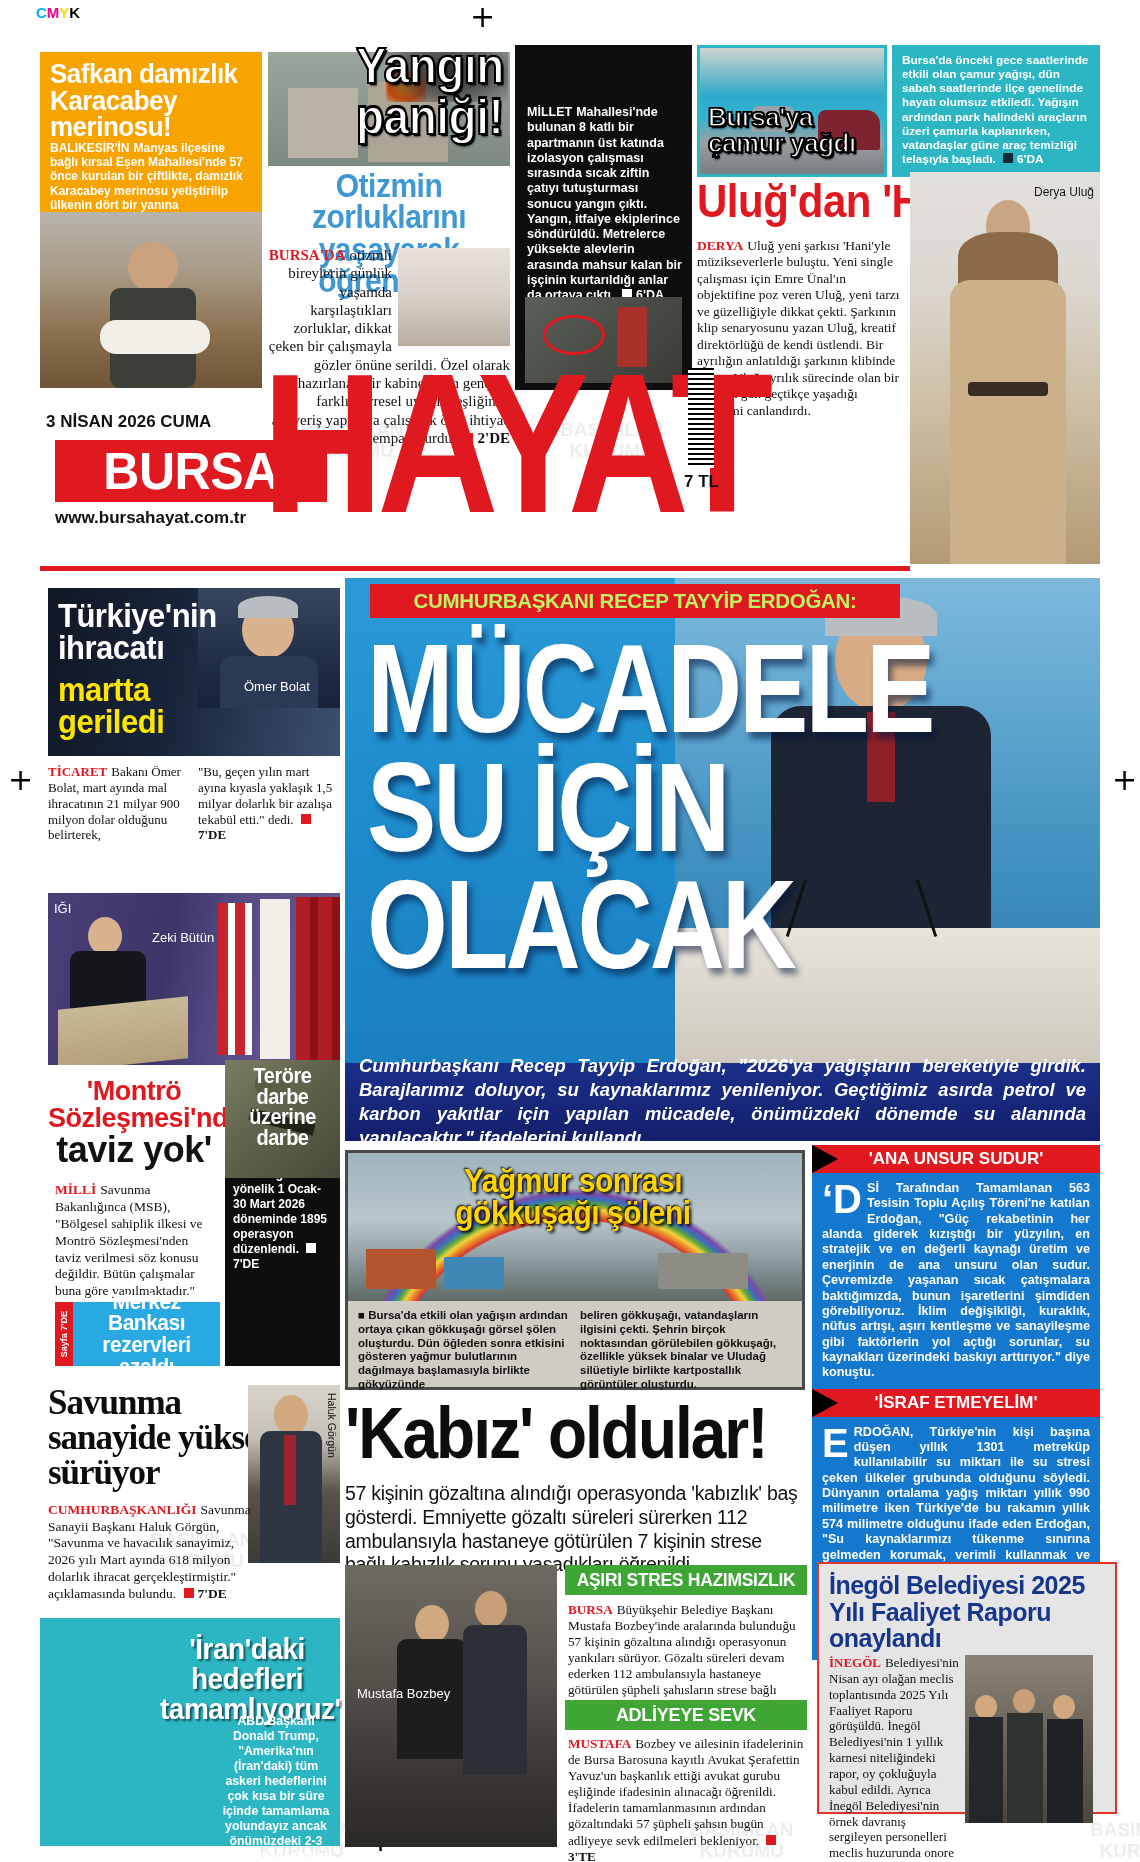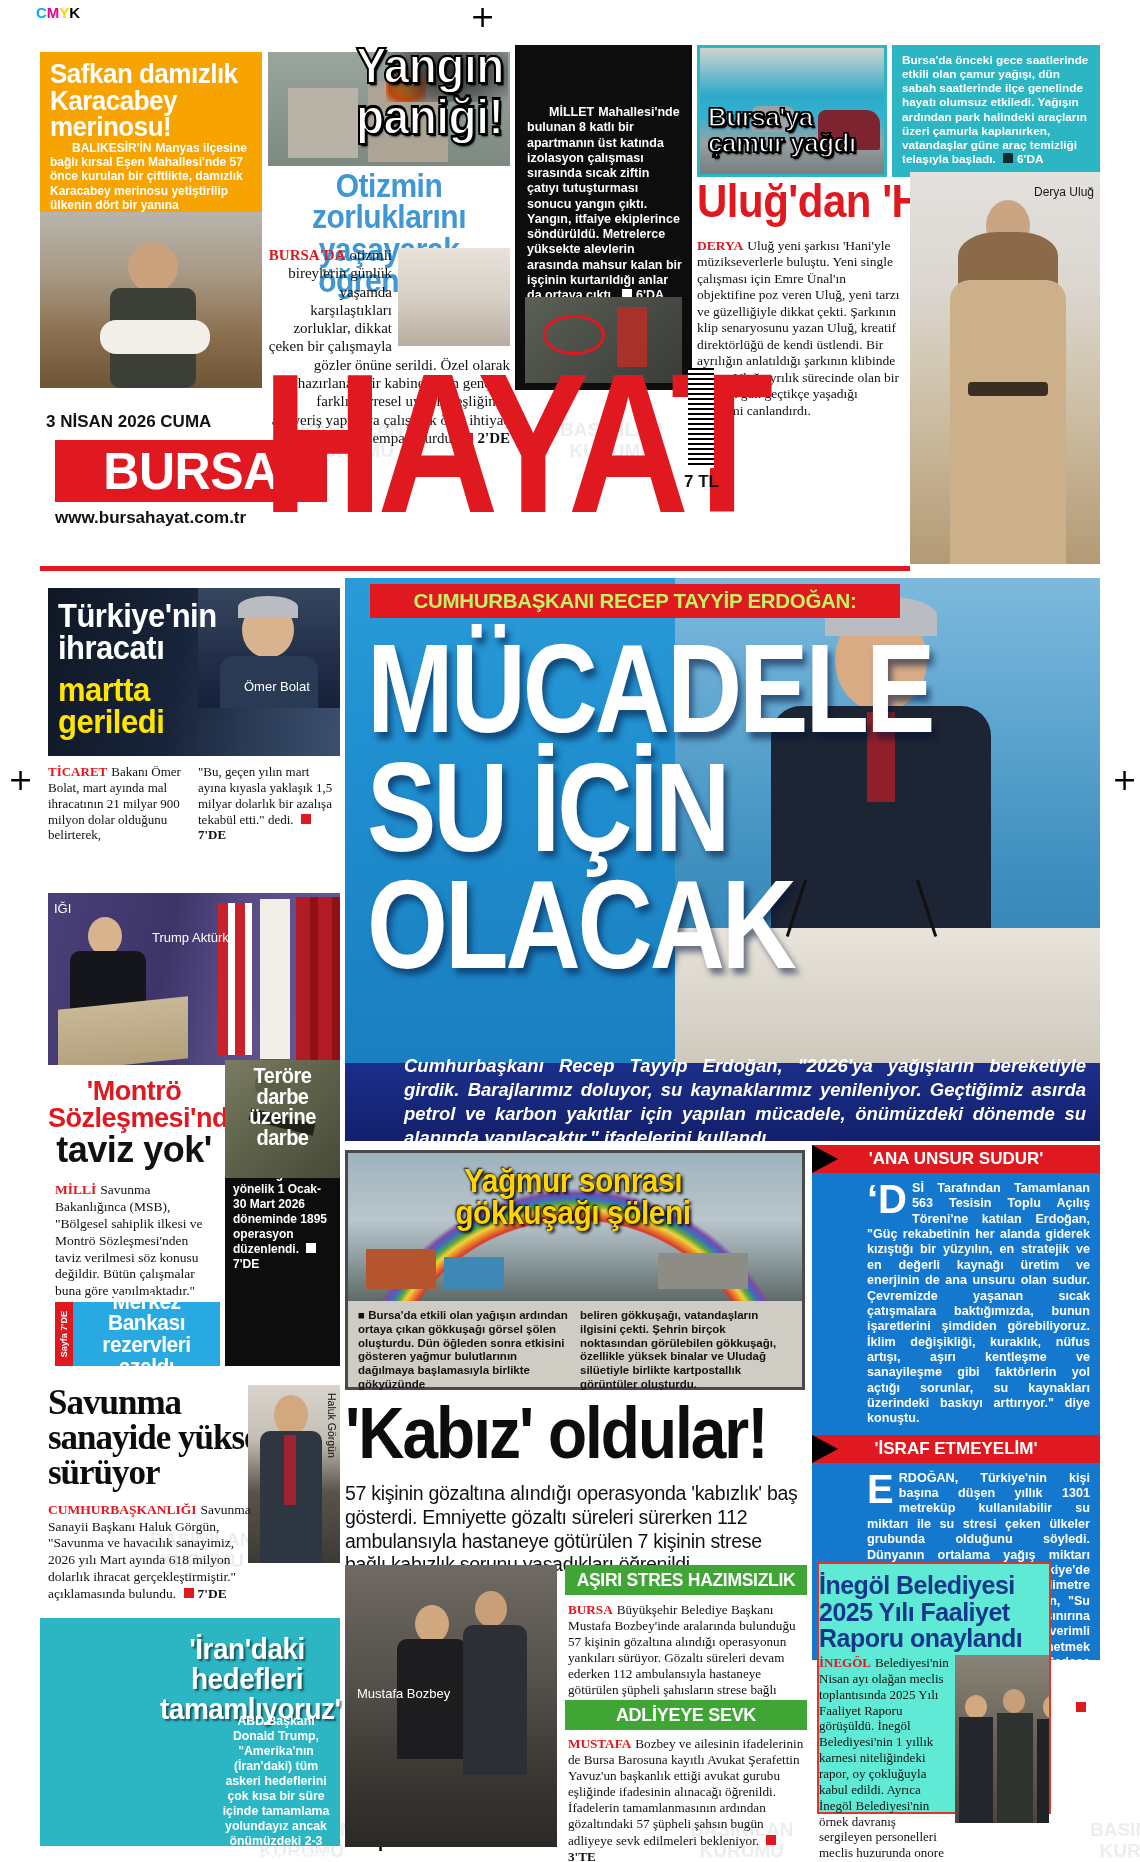--- a/index.html
+++ b/index.html
@@ -9,30 +9,30 @@
   .serif{font-family:"Liberation Serif",serif;}
   .cond{letter-spacing:-0.5px;}
   .wm{position:absolute;color:#9aa0a6;opacity:.18;font-weight:700;font-size:19px;
       text-align:center;line-height:1.1;pointer-events:none;white-space:pre-line;}
   .outline{ -webkit-text-stroke:1.6px #000;
       text-shadow:2px 2px 0 #000,-1px -1px 0 #000,1px -1px 0 #000,-1px 1px 0 #000,2px 3px 2px rgba(0,0,0,.6);}
   .sq{display:inline-block;width:10px;height:10px;background:#e0181f;margin:0 4px 0 4px;vertical-align:baseline;}
   .sq.w{background:#fff;}
   .pageref{font-weight:700;}
   .lead{font-weight:700;color:#e0181f;margin-right:4px;}
-  .lead.w{color:#fff;margin-left:22px;}
+  .lead.w{color:#fff;}
   .photo{position:absolute;overflow:hidden;}
   .cap{position:absolute;font-weight:400;}
   .bar-arrow{position:absolute;left:0;top:0;width:0;height:0;
       border-top:14px solid transparent;border-bottom:14px solid transparent;border-left:26px solid #000;}
   .redbar{position:relative;background:#e0181f;color:#fff;font-weight:700;text-align:center;
       height:28px;line-height:28px;font-size:17px;}
   .greenbar{background:#3fa535;color:#fff;font-weight:700;text-align:center;letter-spacing:-0.3px;}
   .dropcap{float:left;font-size:40px;line-height:32px;font-weight:700;margin:2px 5px 0 0;}
-  .just{text-align:justify;margin-left:45px;}
+  .just{text-align:justify;}
   .cross{position:absolute;font-size:30px;font-weight:400;color:#000;font-family:"DejaVu Sans",sans-serif;line-height:1;}
 </style>
 </head>
 <body>
 
 <div class="page">
 
   <div class="wm" style="left:40px;top:150px;">BASINİLAN
 KURUMU</div>
   <div class="wm" style="left:300px;top:420px;">BASINİLAN
@@ -195,21 +195,21 @@
 
   <div class="photo" style="left:48px;top:893px;width:292px;height:172px;background:
       linear-gradient(100deg,#4a3f78 0%,#3d3568 40%,#564a85 60%,#6a5c96 100%);">
     <div class="abs" style="left:170px;top:10px;width:34px;height:152px;background:repeating-linear-gradient(90deg,#c8232c 0 10px,#fff 10px 17px);"></div>
     <div class="abs" style="left:212px;top:6px;width:30px;height:160px;background:#f2efe8;"></div>
     <div class="abs" style="left:248px;top:4px;width:44px;height:164px;background:repeating-linear-gradient(90deg,#b01b24 0 14px,#8f1118 14px 22px);"></div>
     <div class="abs" style="left:40px;top:24px;width:34px;height:38px;border-radius:50%;background:#d9b28e;"></div>
     <div class="abs" style="left:22px;top:58px;width:76px;height:70px;background:#14161c;border-radius:10px 10px 0 0;"></div>
     <div class="abs" style="left:10px;top:110px;width:130px;height:62px;background:linear-gradient(180deg,#c9b896 0%,#b3a17d 100%);transform:skewY(-6deg);"></div>
     <div class="cap" style="left:6px;top:8px;color:#fff;font-size:13px;">IĞI</div>
-    <div class="cap" style="left:104px;top:38px;color:#fff;font-size:13px;line-height:1.1;">Trump Aktürk</div>
+    <div class="cap" style="left:104px;top:38px;color:#fff;font-size:13px;line-height:1.1;">Zeki Bütün</div>
   </div>
   <div class="abs cond" style="left:48px;top:1078px;width:172px;text-align:center;">
     <div style="color:#e0181f;font-weight:700;font-size:27px;line-height:.98;transform:scaleY(1.05);">'Montrö Sözleşmesi'nden</div>
     <div style="color:#111;font-weight:700;font-size:36px;line-height:1;transform:scaleY(1.05);">taviz yok'</div>
   </div>
   <div class="abs serif" style="left:55px;top:1182px;width:162px;font-size:13.5px;line-height:1.25;">
     <span class="lead">MİLLİ</span><span>Savunma Bakanlığınca (MSB), "Bölgesel sahiplik ilkesi ve Montrö Sözleşmesi'nden taviz verilmesi söz konusu değildir. Bütün çalışmalar buna göre yapılmaktadır." ifadesi kullanıldı.</span>
     <span class="sq"></span><span class="pageref">7'DE</span>
   </div>
 
@@ -302,21 +302,21 @@
   </div>
 
   <div class="abs" style="left:40px;top:1618px;width:300px;height:228px;background:#2cb6c4;">
     <div class="abs cond" style="left:120px;top:16px;width:174px;text-align:center;color:#fff;font-weight:700;font-size:28px;line-height:1;text-shadow:2px 2px 2px rgba(0,0,0,.55);transform:scaleY(1.08);transform-origin:top center;">'İran'daki hedefleri tamamlıyoruz'</div>
     <div style="position:absolute;left:178px;top:96px;width:116px;color:#fff;font-weight:700;font-size:12.3px;line-height:1.22;text-align:center;">
       <span>ABD Başkanı Donald Trump, "Amerika'nın (İran'daki) tüm askeri hedeflerini çok kısa bir süre içinde tamamlama yolundayız ancak önümüzdeki 2-3 hafta içinde onlara çok sert bir darbe indireceğiz." dedi.</span>
       
     </div>
   </div>
 
-  <div class="abs" style="left:817px;top:1562px;width:234px;height:252px;background:#5eead4;border:2px solid #e1352a;box-sizing:border-box;padding:8px 0;">
+  <div class="abs" style="left:817px;top:1562px;width:300px;height:252px;background:#e5e5e5;border:2px solid #e1352a;box-sizing:border-box;padding:8px 10px;">
     <div class="cond" style="color:#16368c;font-weight:700;font-size:25px;line-height:1;transform:scaleY(1.06);transform-origin:top left;">İnegöl Belediyesi 2025 Yılı Faaliyet Raporu onaylandı</div>
     <div style="display:flex;gap:8px;margin-top:8px;">
       <div class="serif" style="width:128px;font-size:13px;line-height:1.22;">
         <span class="lead">İNEGÖL</span><span>Belediyesi'nin Nisan ayı olağan meclis toplantısında 2025 Yılı Faaliyet Raporu görüşüldü. İnegöl Belediyesi'nin 1 yıllık karnesi niteliğindeki rapor, oy çokluğuyla kabul edildi. Ayrıca İnegöl Belediyesi'nin örnek davranış sergileyen personelleri meclis huzurunda onore edildi.</span>
         <span class="pageref">3'TE</span>
       </div>
       <div class="photo" style="position:relative;width:128px;height:168px;background:
           linear-gradient(180deg,#8a8478 0%,#6e685e 40%,#4a463f 100%);">
         <div class="abs" style="left:10px;top:40px;width:22px;height:24px;border-radius:50%;background:#d2a87f;"></div>
         <div class="abs" style="left:4px;top:62px;width:34px;height:106px;background:#23262b;"></div>

